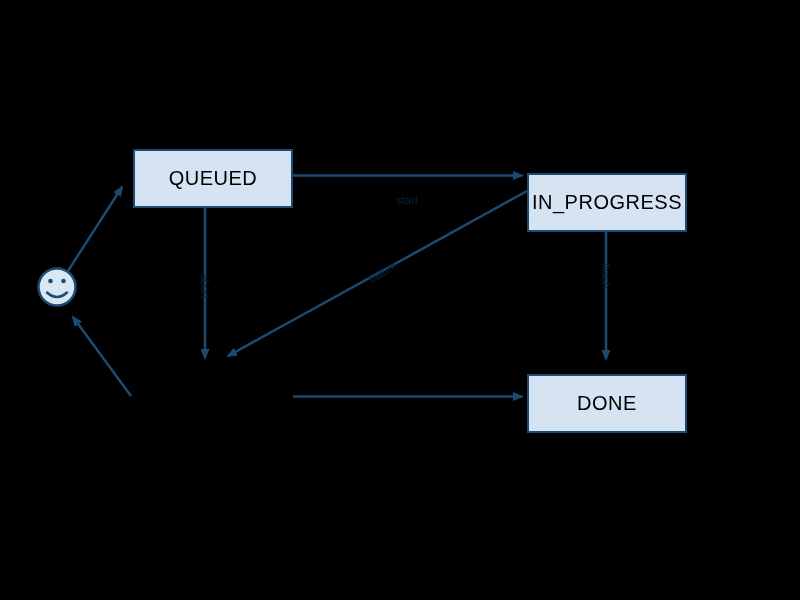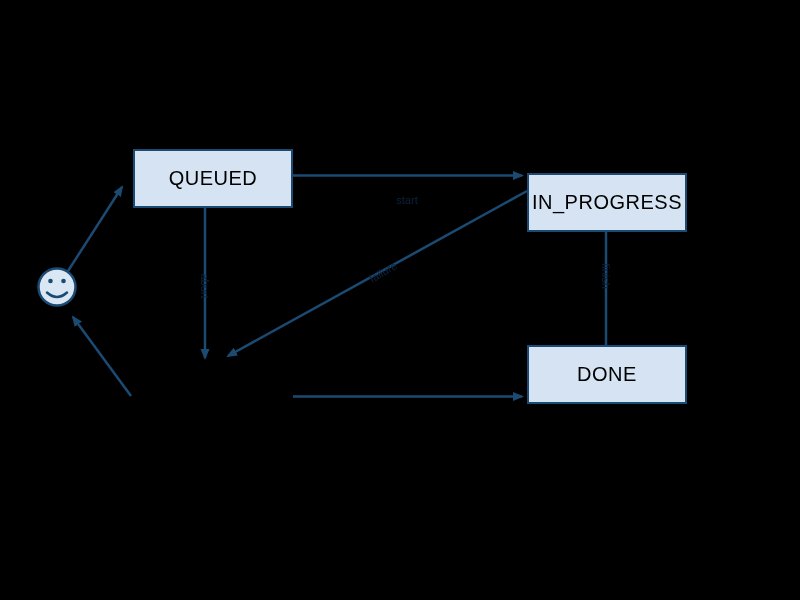--- a/index.html
+++ b/index.html
@@ -27,21 +27,21 @@
     display: flex;
     align-items: center;
     justify-content: center;
     color: #000000;
     font-size: 20px;
     letter-spacing: 0.5px;
   }
   .node-queued      { left: 133px; top: 149px; width: 160px; height: 59px; }
   .node-in-progress { left: 527px; top: 149px; width: 160px; height: 59px; margin-top: 24px; }
   .node-error       { left: 132px; top: 364px; width: 161px; height: 60px; }
-  .node-done        { left: 527px; top: 345px; width: 160px; height: 59px; }
+  .node-done        { left: 527px; top: 374px; width: 160px; height: 59px; }
   .edge-label {
     position: absolute;
     color: #0c2440; 
     font-size: 11px;
     white-space: nowrap;
     transform: translate(-50%, -50%);
   }
   .lbl-start   { left: 407px; top: 172px; margin-top: 28px; }
   .lbl-abort   { left: 205px; top: 286px; transform: translate(-50%,-50%) rotate(90deg); }
   .lbl-failure { left: 383px; top: 272px; transform: translate(-50%,-50%) rotate(-30deg); }

